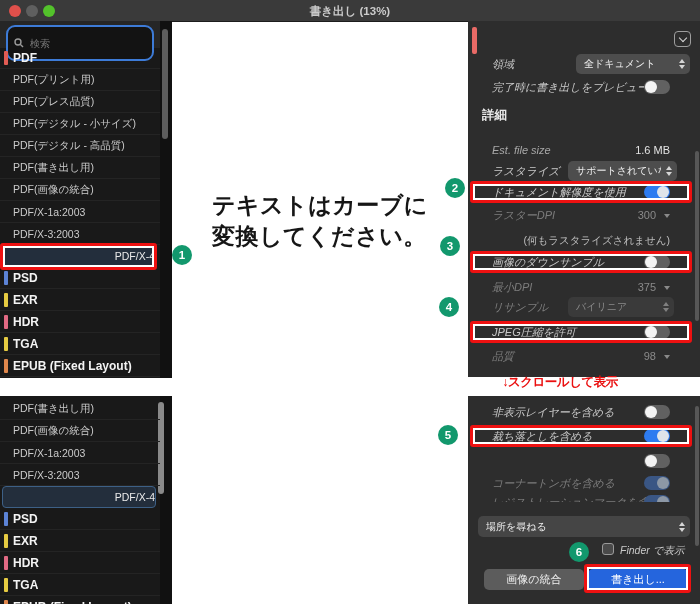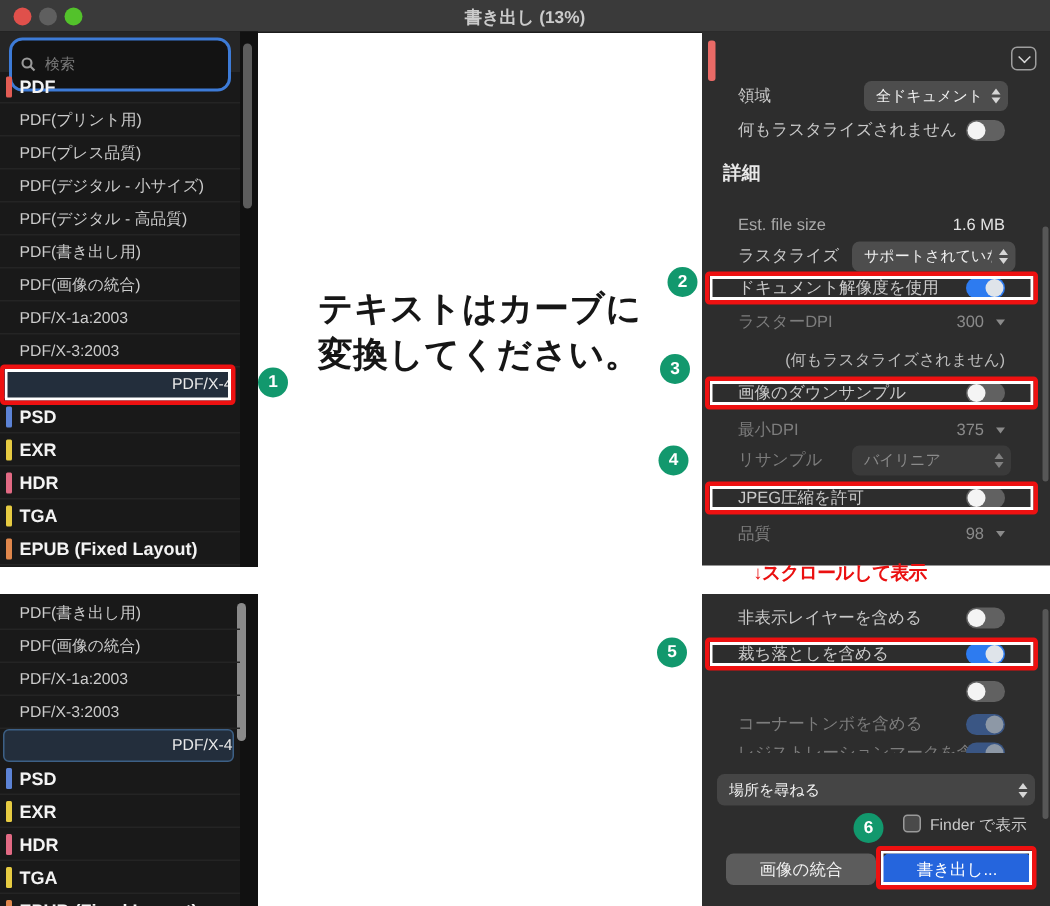--- a/index.html
+++ b/index.html
@@ -29,21 +29,21 @@
   .srow .lbl{margin-left:13px;font-size:10.5px;color:#cbcbcb;white-space:nowrap;}
   .srow.group .lbl{font-size:12px;font-weight:bold;color:#f3f3f3;}
   .srow .bar{position:absolute;left:4px;top:4px;width:3.5px;height:14px;border-radius:1px;}
   .srow.selected{left:2px;width:154px;background:#232e3c;border:1px solid #3d6086;border-radius:4px;justify-content:flex-end;}
   .srow.selected .lbl{color:#eaeaea;}
 
   
   .panel{left:468px;width:232px;background:#2d2d2d;}
   #panel1{top:21px;height:356px;}
   #panel2{top:396px;height:208px;}
-  .plabel{position:absolute;left:24px;font-size:11px;color:#c9c9c9;line-height:14px;white-space:nowrap;}
+  .plabel{position:absolute;left:24px;font-size:11px;color:#c9c9c9;line-height:14px;white-space:nowrap;font-style:italic;}
   .plabel.dim{color:#7d7d7d;}
   .pvalue{position:absolute;right:30px;font-size:11px;color:#e3e3e3;line-height:14px;white-space:nowrap;}
   .pvalue.dim{color:#8a8a8a;}
   .header{position:absolute;left:14px;font-size:12.5px;font-weight:bold;color:#e8e8e8;}
   .select{position:absolute;height:20px;background:#4d4d4d;border-radius:5px;box-sizing:border-box;
           display:flex;align-items:center;padding:0 16px 0 8px;}
   .select .sv{font-size:10px;color:#f0f0f0;white-space:nowrap;overflow:hidden;}
   .select.dim{background:#3a3a3a;}
   .select.dim .sv{color:#8b8b8b;}
   .updown{position:absolute;right:5px;top:50%;transform:translateY(-50%);display:flex;flex-direction:column;gap:2px;}
@@ -173,29 +173,29 @@
     <div>変換してください。</div>
   </div>
 
   <div id="panel1" class="abs panel">
     <div id="fmtbar" class="abs"></div>
     <div id="chevbtn" class="abs">
         <span class="chev"></span>
       </div>
 
     <div class="plabel" style="top:36px">領域</div>
-    <div class="select" style="left:108px;top:33px;width:96px">
+    <div class="select" style="left:108px;top:33px;width:114px">
       <span class="sv">全ドキュメント</span>
       <span class="updown">
           <i class="up"></i>
           <i class="dn"></i>
         </span>
     </div>
 
-    <div class="plabel" style="top:59px">何もラスタライズされません</div>
+    <div class="plabel" style="top:59px">完了時に書き出しをプレビュー</div>
     <div class="toggle off" style="top:59px">
         <div class="knob"></div>
       </div>
 
     <div class="header" style="top:86px">詳細</div>
 
     <div class="plabel" style="top:122px;color:#a8a8a8">Est. file size</div>
     <div class="pvalue" style="top:122px">1.6 MB</div>
 
     <div class="plabel" style="top:143px">ラスタライズ</div>

